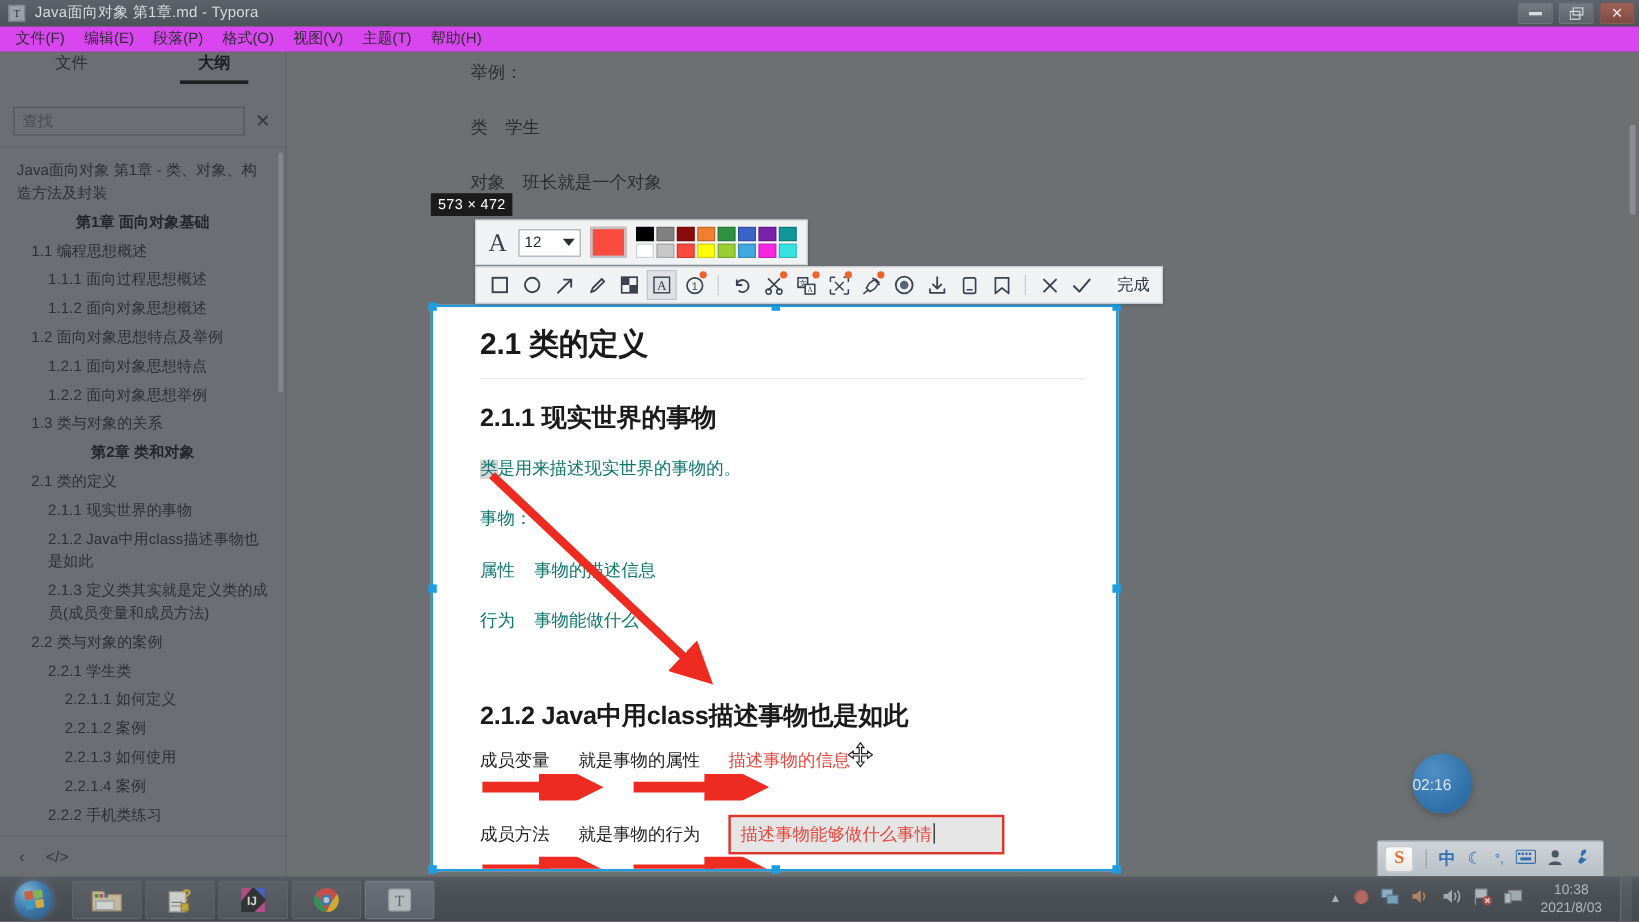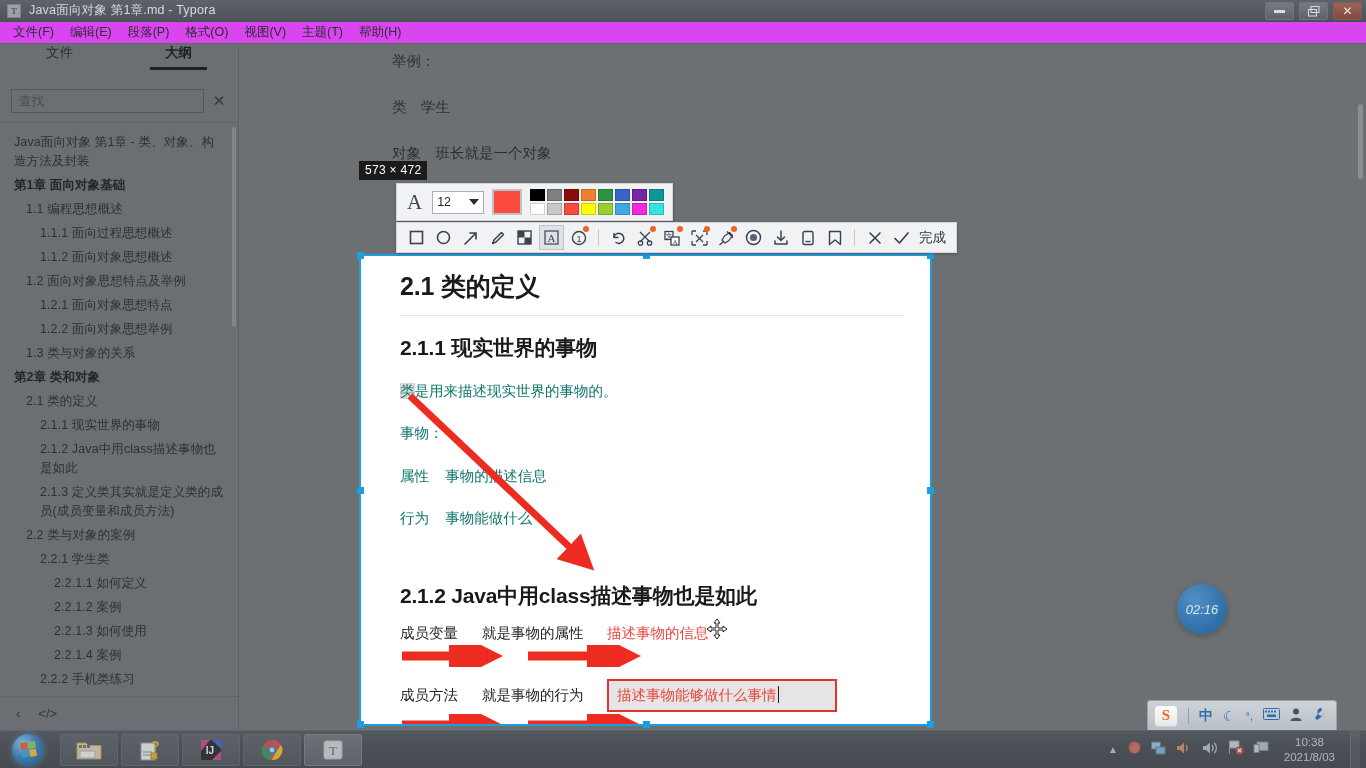--- a/index.html
+++ b/index.html
@@ -75,21 +75,21 @@
     border-top:1px solid #5f6265; padding:8px 14px 0 14px;
   }
   .ol-item {
     font-size:12.5px; line-height:1.52; color:#2e3134;
     padding:2px 0 3px 0; letter-spacing:.1px;
   }
   .ol-item.lvl1 { padding-left:0; }
   .ol-item.lvl2 { padding-left:12px; }
   .ol-item.lvl3 { padding-left:26px; }
   .ol-item.lvl4 { padding-left:40px; }
-  .ol-item.bold { font-weight:700; color:#232629; }
+  .ol-item.bold { font-weight:700; color:#232629;text-align:center; }
   .ol-scroll {
     position:absolute; right:2px; top:4px; width:4px; height:200px;
     background:#83868a; border-radius:2px;
   }
 
   .side-footer {
     height:34px; display:flex; align-items:center; gap:18px; padding-left:16px;
     border-top:1px solid #626568;
   }
   .side-footer span { font-size:13px; color:#34383b; }
@@ -188,29 +188,29 @@
     position:relative; width:25px;height:25px;
     display:flex;align-items:center;justify-content:center;
     color:#3a4250;
   }
   .tool.sel { background:#dfe1e5; border:1px solid #c0c4ca; }
   .dot {
     position:absolute; right:2px; top:1px; width:6px;height:6px;
     background:#f0622a; border-radius:50%;
   }
   .tsep { width:1px;height:17px;background:#c6cad0;margin:0 5px; }
-  .done-txt { font-size:13.5px;color:#2f3640;margin-left:3px;padding-right:3px; }
+  .done-txt { font-size:13.5px;color:#2f3640;margin-left:15px;padding-right:3px; }
 
   
   .timer {
-    position:absolute; left:1177px; top:584px; width:50px;height:50px;
+    position:absolute; left:1177px; top:628px; width:50px;height:50px;
     border-radius:50%;
     background:radial-gradient(circle at 35% 30%, #4f8fc4, #2f6fa8 70%);
-    display:flex;align-items:center;justify-content:center;
-    color:#d7e6f2;font-size:13px; box-shadow:0 2px 6px rgba(0,0,0,.25);font-style:italic;
+    display:flex;align-items:center;justify-content:flex-start;
+    color:#d7e6f2;font-size:13px; box-shadow:0 2px 6px rgba(0,0,0,.25);
   }
 
   
   .taskbar {
     position:absolute; left:0; bottom:0; width:1366px; height:38px;
     background:linear-gradient(180deg,#4a4f57 0%,#3d424a 40%,#353a42 100%);
     border-top:1px solid #5a5f67;
     display:flex; align-items:center;
   }
   .start {

